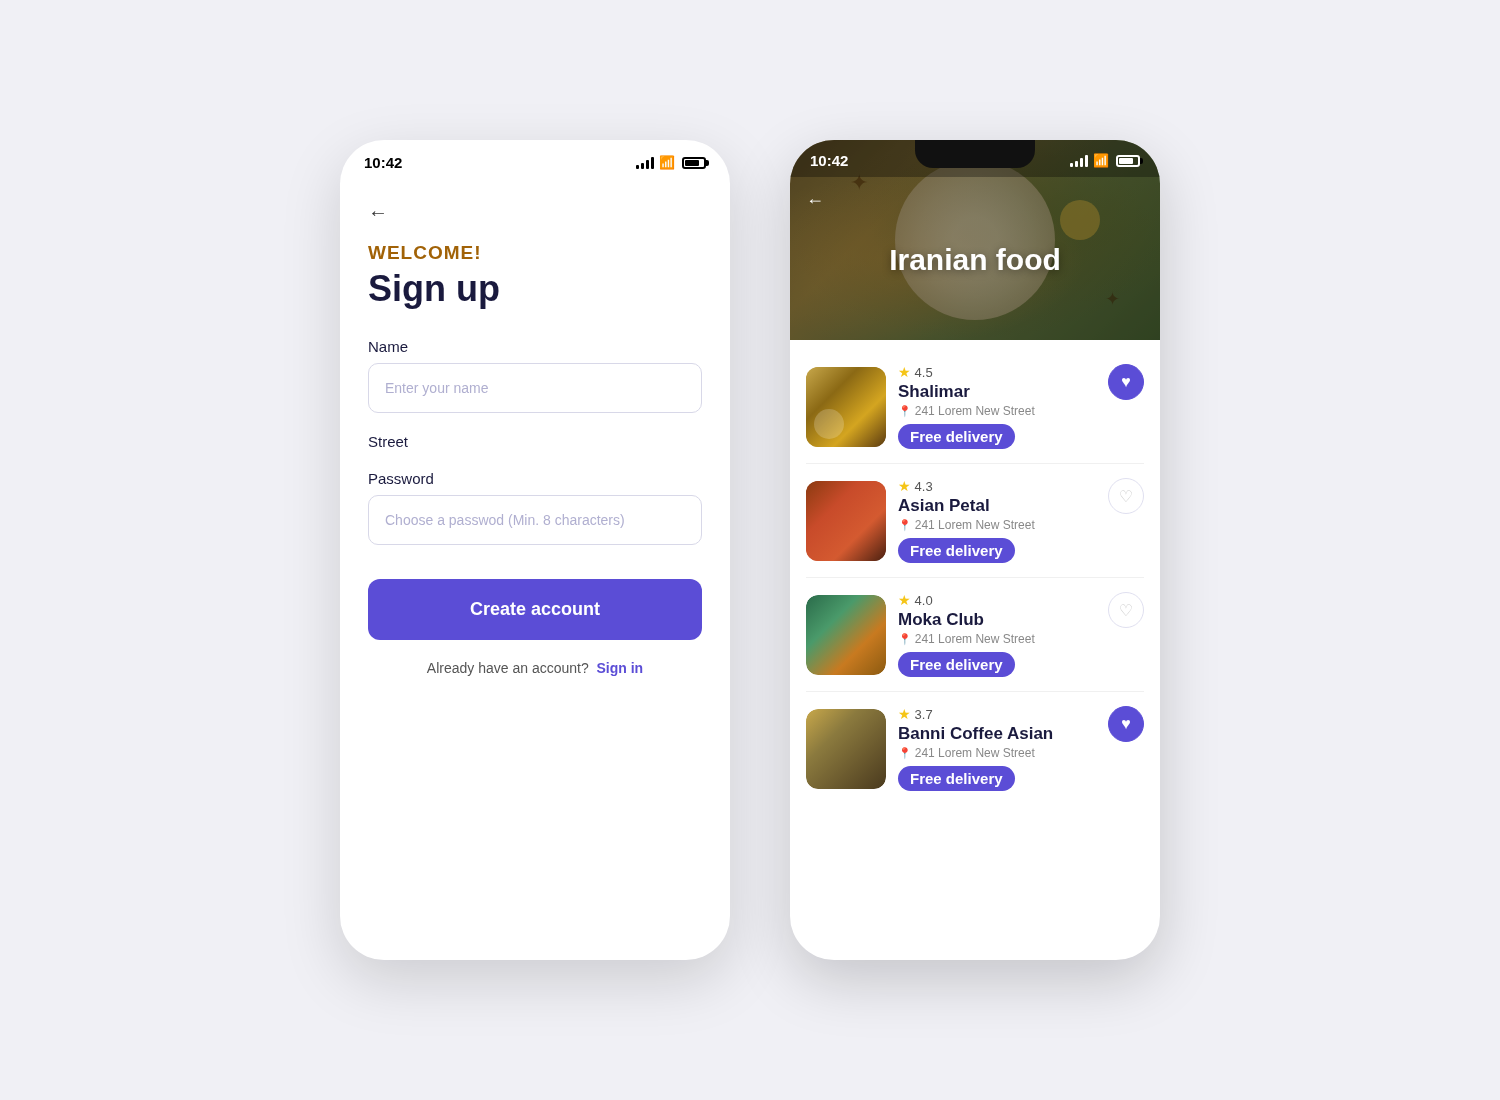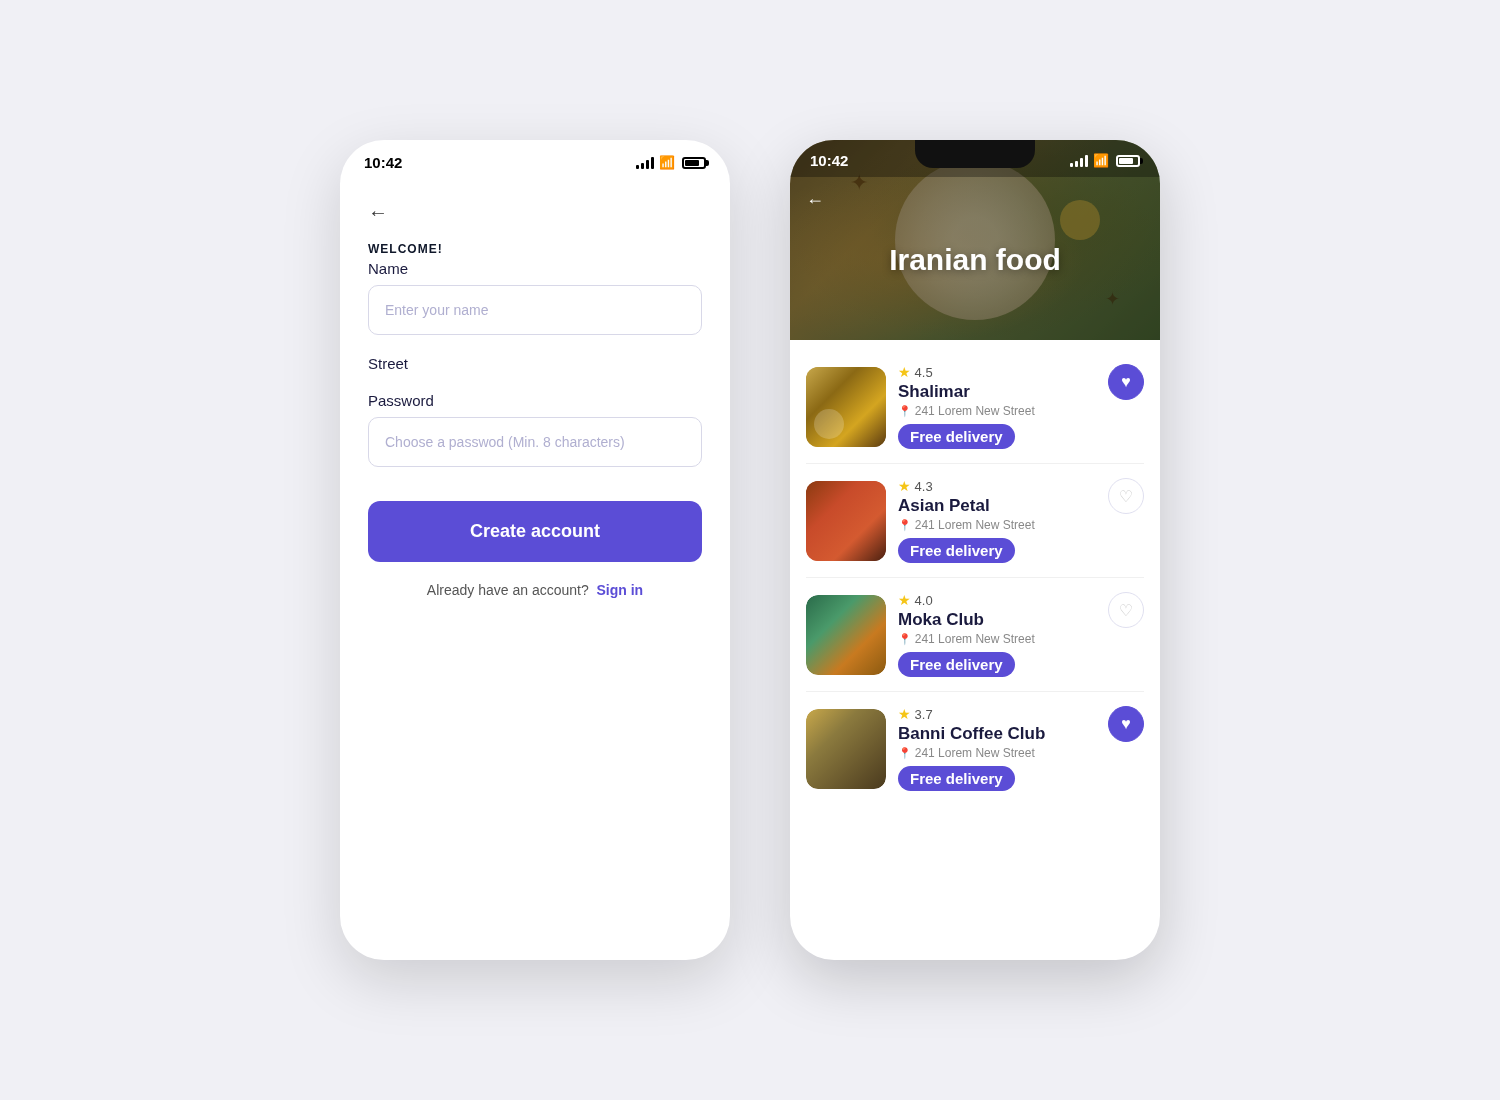--- a/index.html
+++ b/index.html
@@ -97,23 +97,23 @@
       border-radius: 1px;
     }
     .back-btn {
       font-size: 20px;
       color: #333;
       cursor: pointer;
       margin-bottom: 20px;
       display: inline-block;
     }
     .welcome-label {
-      font-size: 12px;
+      font-size: 19px;
       font-weight: 600;
-      color: #0f172a;
+      color: #a16207;
       letter-spacing: 1px;
       text-transform: uppercase;
       margin-bottom: 4px;
     }
     .signup-title {
       font-size: 36px;
       font-weight: 700;
       color: #1a1a3e;
       margin-bottom: 28px;
     }
@@ -359,20 +359,21 @@
         </div>
       </div>
     </div>
 
     <div class="phone1-inner">
       
       <div class="back-btn">←</div>
 
       
       <div class="welcome-label">WELCOME!</div>
+      <div class="signup-title">Sign up</div>
 
       
       <div class="form-group">
         <label class="form-label">Name</label>
         <input class="form-input" type="text" placeholder="Enter your name" style="">
       </div>
 
       
       <div class="form-group">
         <label class="form-label">Street</label>
@@ -489,21 +490,21 @@
 
       <div class="restaurant-item">
         <div class="rest-img" style="position:relative;">
           <div style="position:absolute;inset:0;background:linear-gradient(135deg,#c8a84b,#8b7a3e,#6b5a2e,#4a3a1e);border-radius:12px;"></div>
         </div>
         <div class="rest-info">
           <div class="rest-rating">
             <span class="star-icon">★</span>
             <span>3.7</span>
           </div>
-          <div class="rest-name">Banni Coffee Club</div>
+          <div class="rest-name">Banni Coffee Asian</div>
           <div class="rest-address">
             <span class="pin-icon">📍</span>
             <span>241 Lorem New Street</span>
           </div>
           <span class="free-delivery-badge">Free delivery</span>
         </div>
         <div class="heart-btn active">♥</div>
       </div>
 
     </div>

